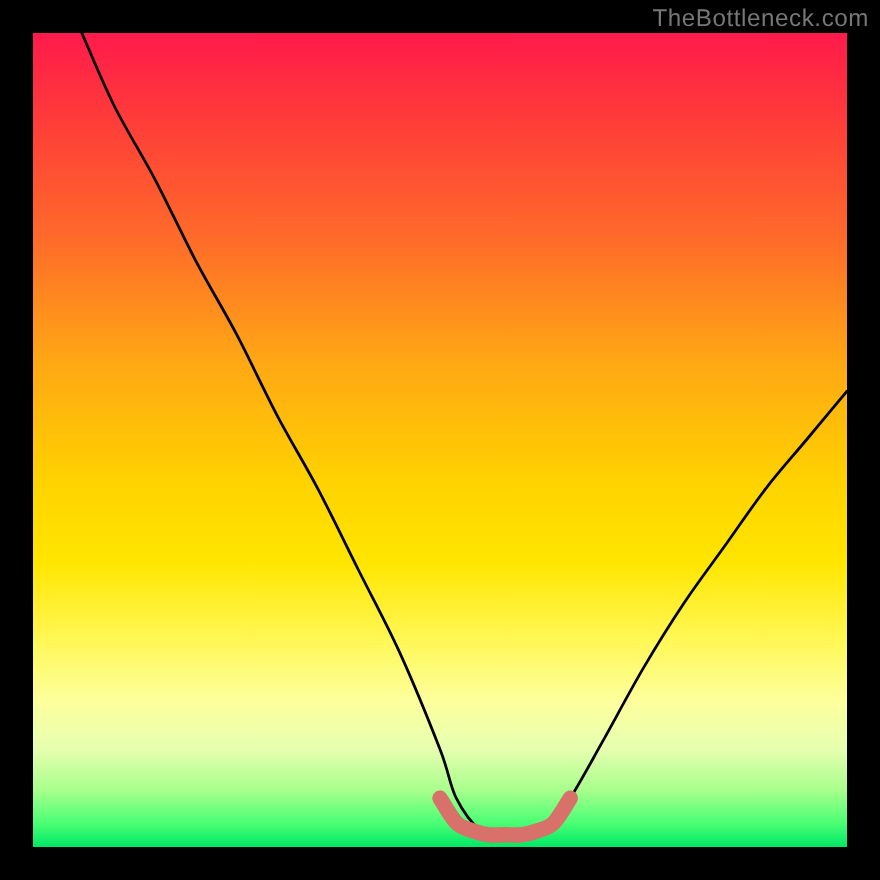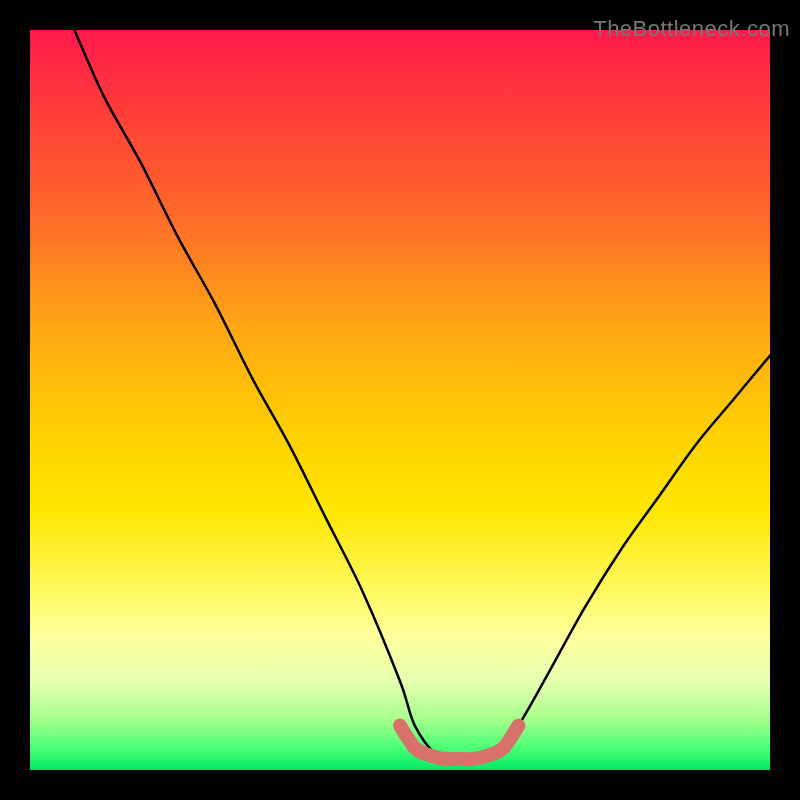--- a/index.html
+++ b/index.html
@@ -12,21 +12,21 @@
     font-family: Arial, Helvetica, sans-serif;
   }
   .frame {
     position: relative;
     width: 800px;
     height: 800px;
     background: #000;
   }
   .watermark {
     position: absolute;
-    top: 16px;
+    top: 4px;
     right: 10px;
     color: #777;
     font-size: 22px;
     letter-spacing: 0.5px;
     z-index: 10;
   }
   .plot-area {
     position: absolute;
     left: 30px;
     top: 30px;

